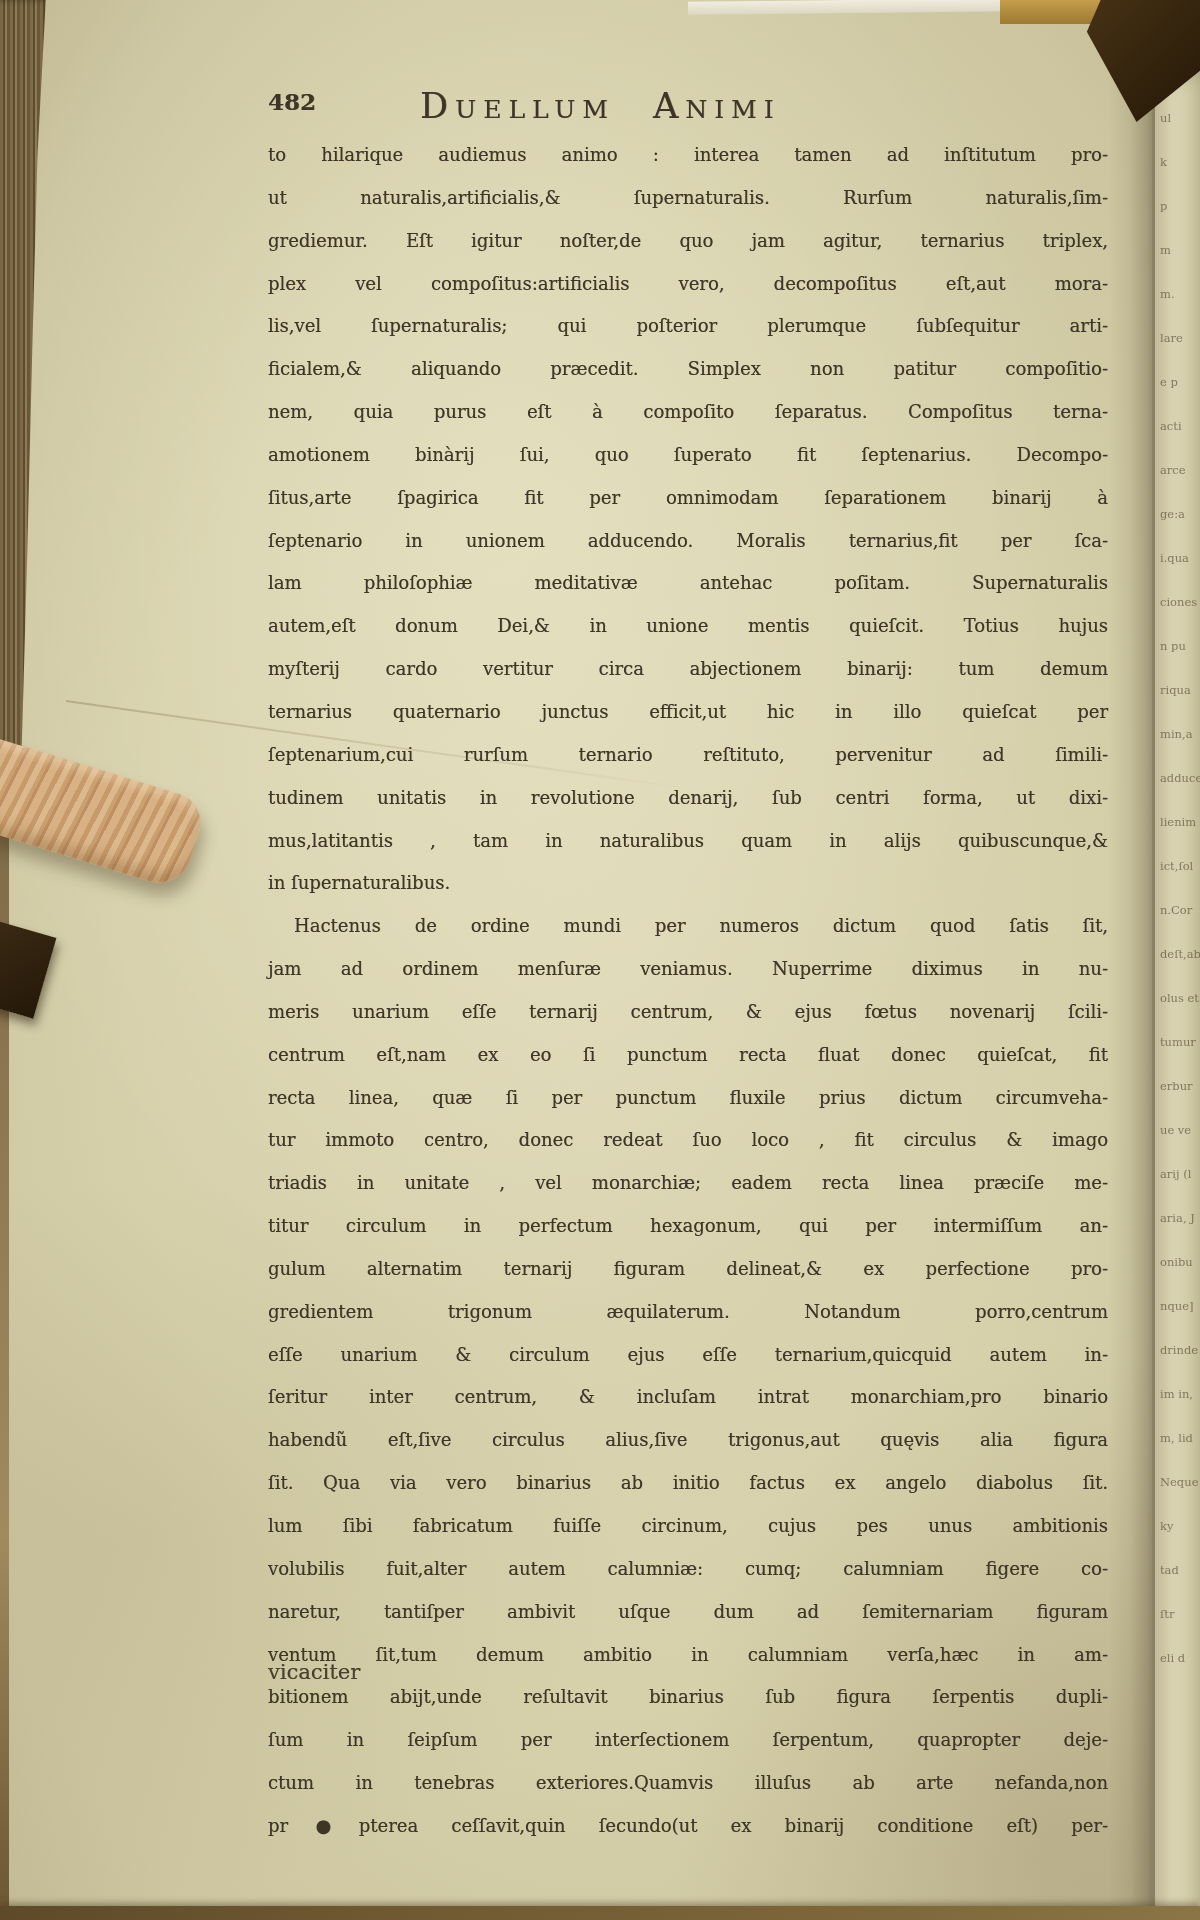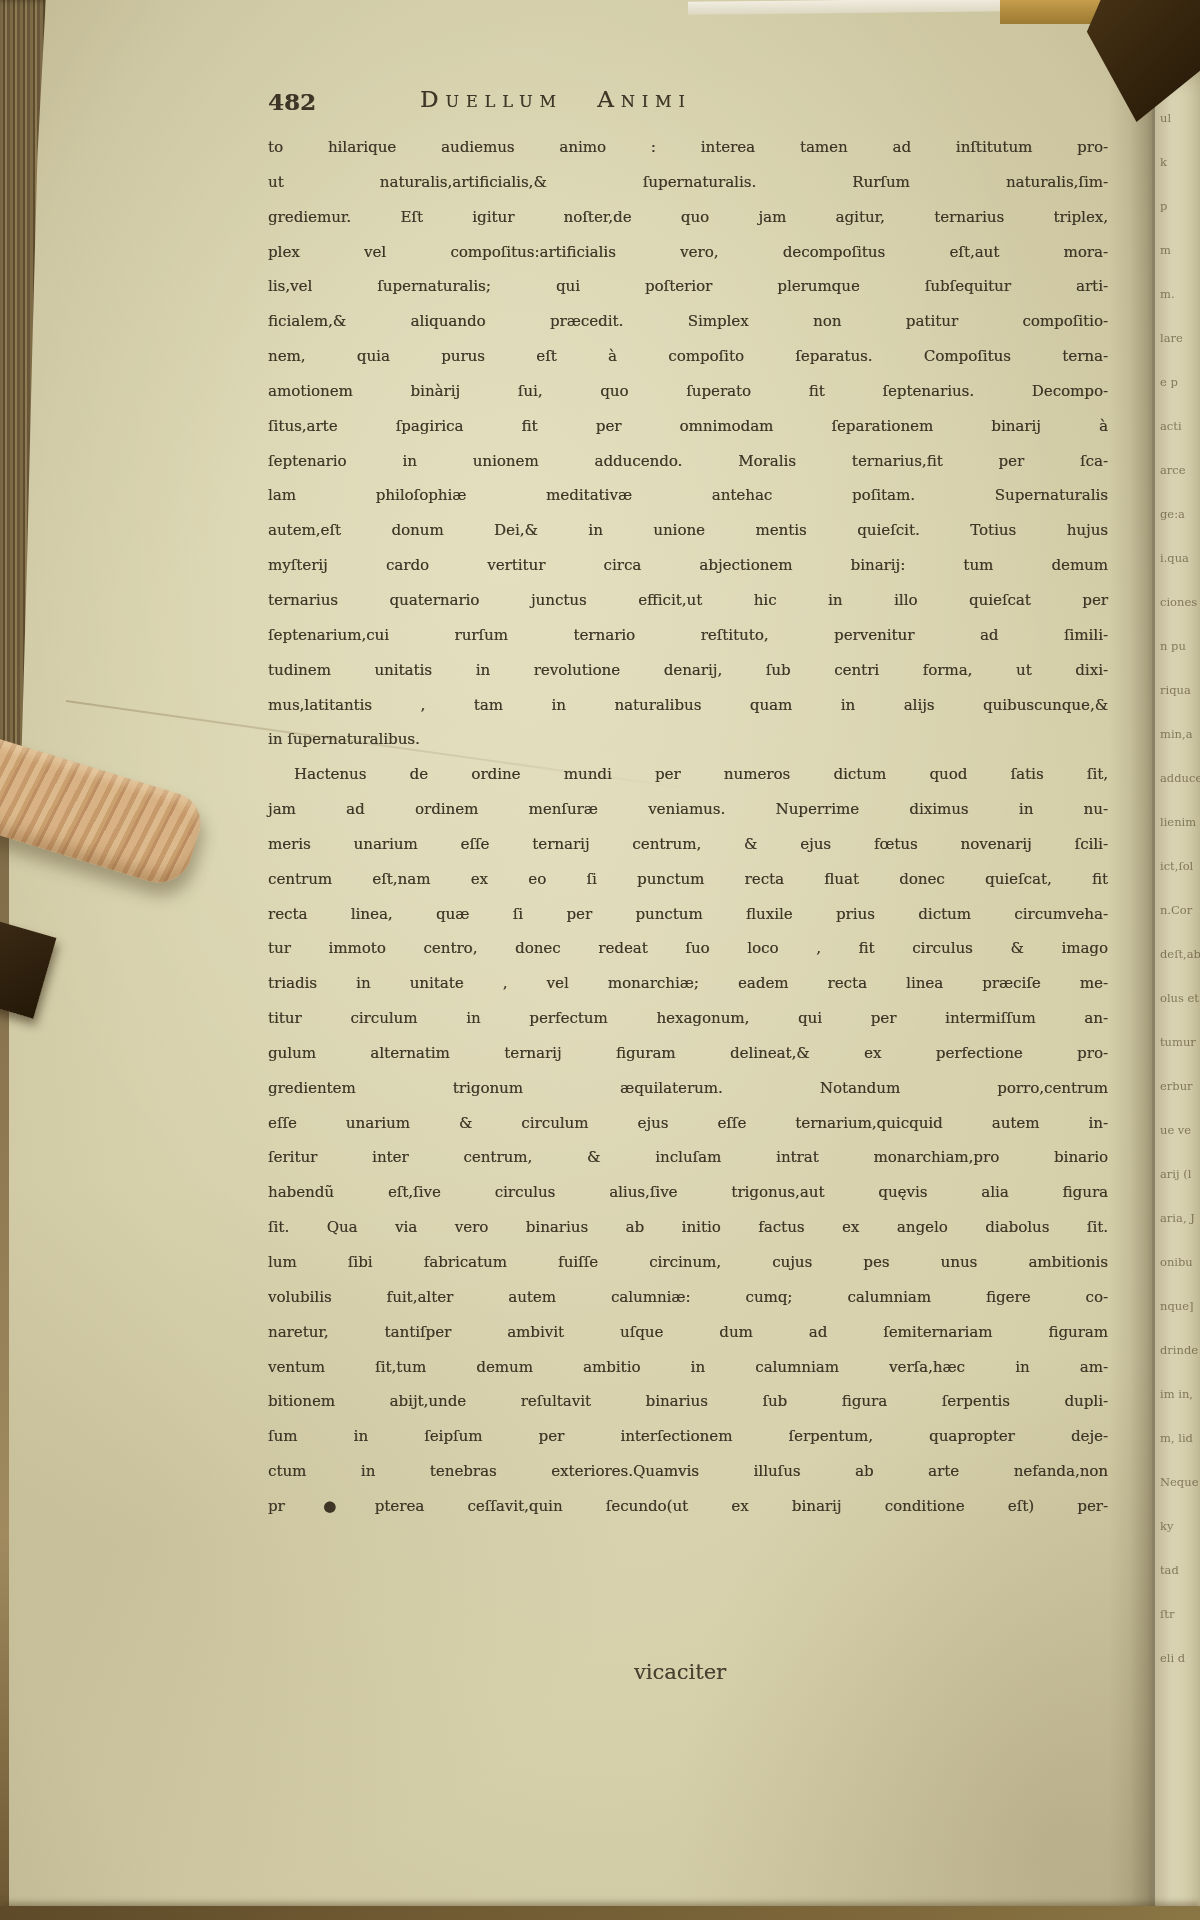--- a/index.html
+++ b/index.html
@@ -49,31 +49,31 @@
   .corner-dark{position:absolute;left:1062px;top:0;width:138px;height:122px;
     background:linear-gradient(135deg,#4a3416,#241807);
     clip-path:polygon(28% 0,100% 0,100% 58%,54% 100%,18% 26%);}
   .bottom-strip{position:absolute;left:0;top:1906px;width:1200px;height:14px;
     background:linear-gradient(to right,#5e4a28,#6f5a33 35%,#7a6438 65%,#8a7545);
     box-shadow:0 -3px 6px rgba(80,64,34,0.45);}
   
   .header{position:absolute;left:268px;top:86px;width:840px;height:40px;color:#3e3526;}
   .pagenum{position:absolute;left:0;top:2px;font-size:23px;font-weight:bold;
     text-shadow:0.4px 0.4px 0.6px rgba(62,53,38,0.55);}
-  .title{position:absolute;left:152px;top:0;font-size:23px;font-variant:small-caps;
+  .title{position:absolute;left:152px;top:0;font-size:35px;font-variant:small-caps;
     letter-spacing:7px;word-spacing:20px;
     text-shadow:0.4px 0.4px 0.6px rgba(62,53,38,0.55);}
   .text-block{position:absolute;left:268px;top:130px;width:840px;color:#3e3526;}
-  .line{height:34.85px;line-height:34.85px;font-size:15px;
+  .line{height:34.85px;line-height:34.85px;font-size:18px;
     text-align:justify;text-align-last:justify;white-space:normal;
-    text-shadow:0.35px 0.35px 0.55px rgba(62,53,38,0.50);}
+    text-shadow:0.35px 0.35px 0.55px rgba(62,53,38,0.50);margin-top:8px;}
   .line.indent{padding-left:26px;}
   .line.flush{text-align:left;text-align-last:left;}
   .catchword-row{position:absolute;left:268px;top:1660px;width:840px;
-    text-align:center;padding-right:16px;box-sizing:border-box;
+    text-align:left;padding-right:16px;box-sizing:border-box;
     font-size:21px;color:#4a4030;
     text-shadow:0.3px 0.3px 0.5px rgba(62,53,38,0.5);}
 </style>
 </head>
 <body>
 
 <div class="photo">
   <div class="left-edge-line"></div>
   <div class="binding-left"></div>
   <div class="crease"></div>

